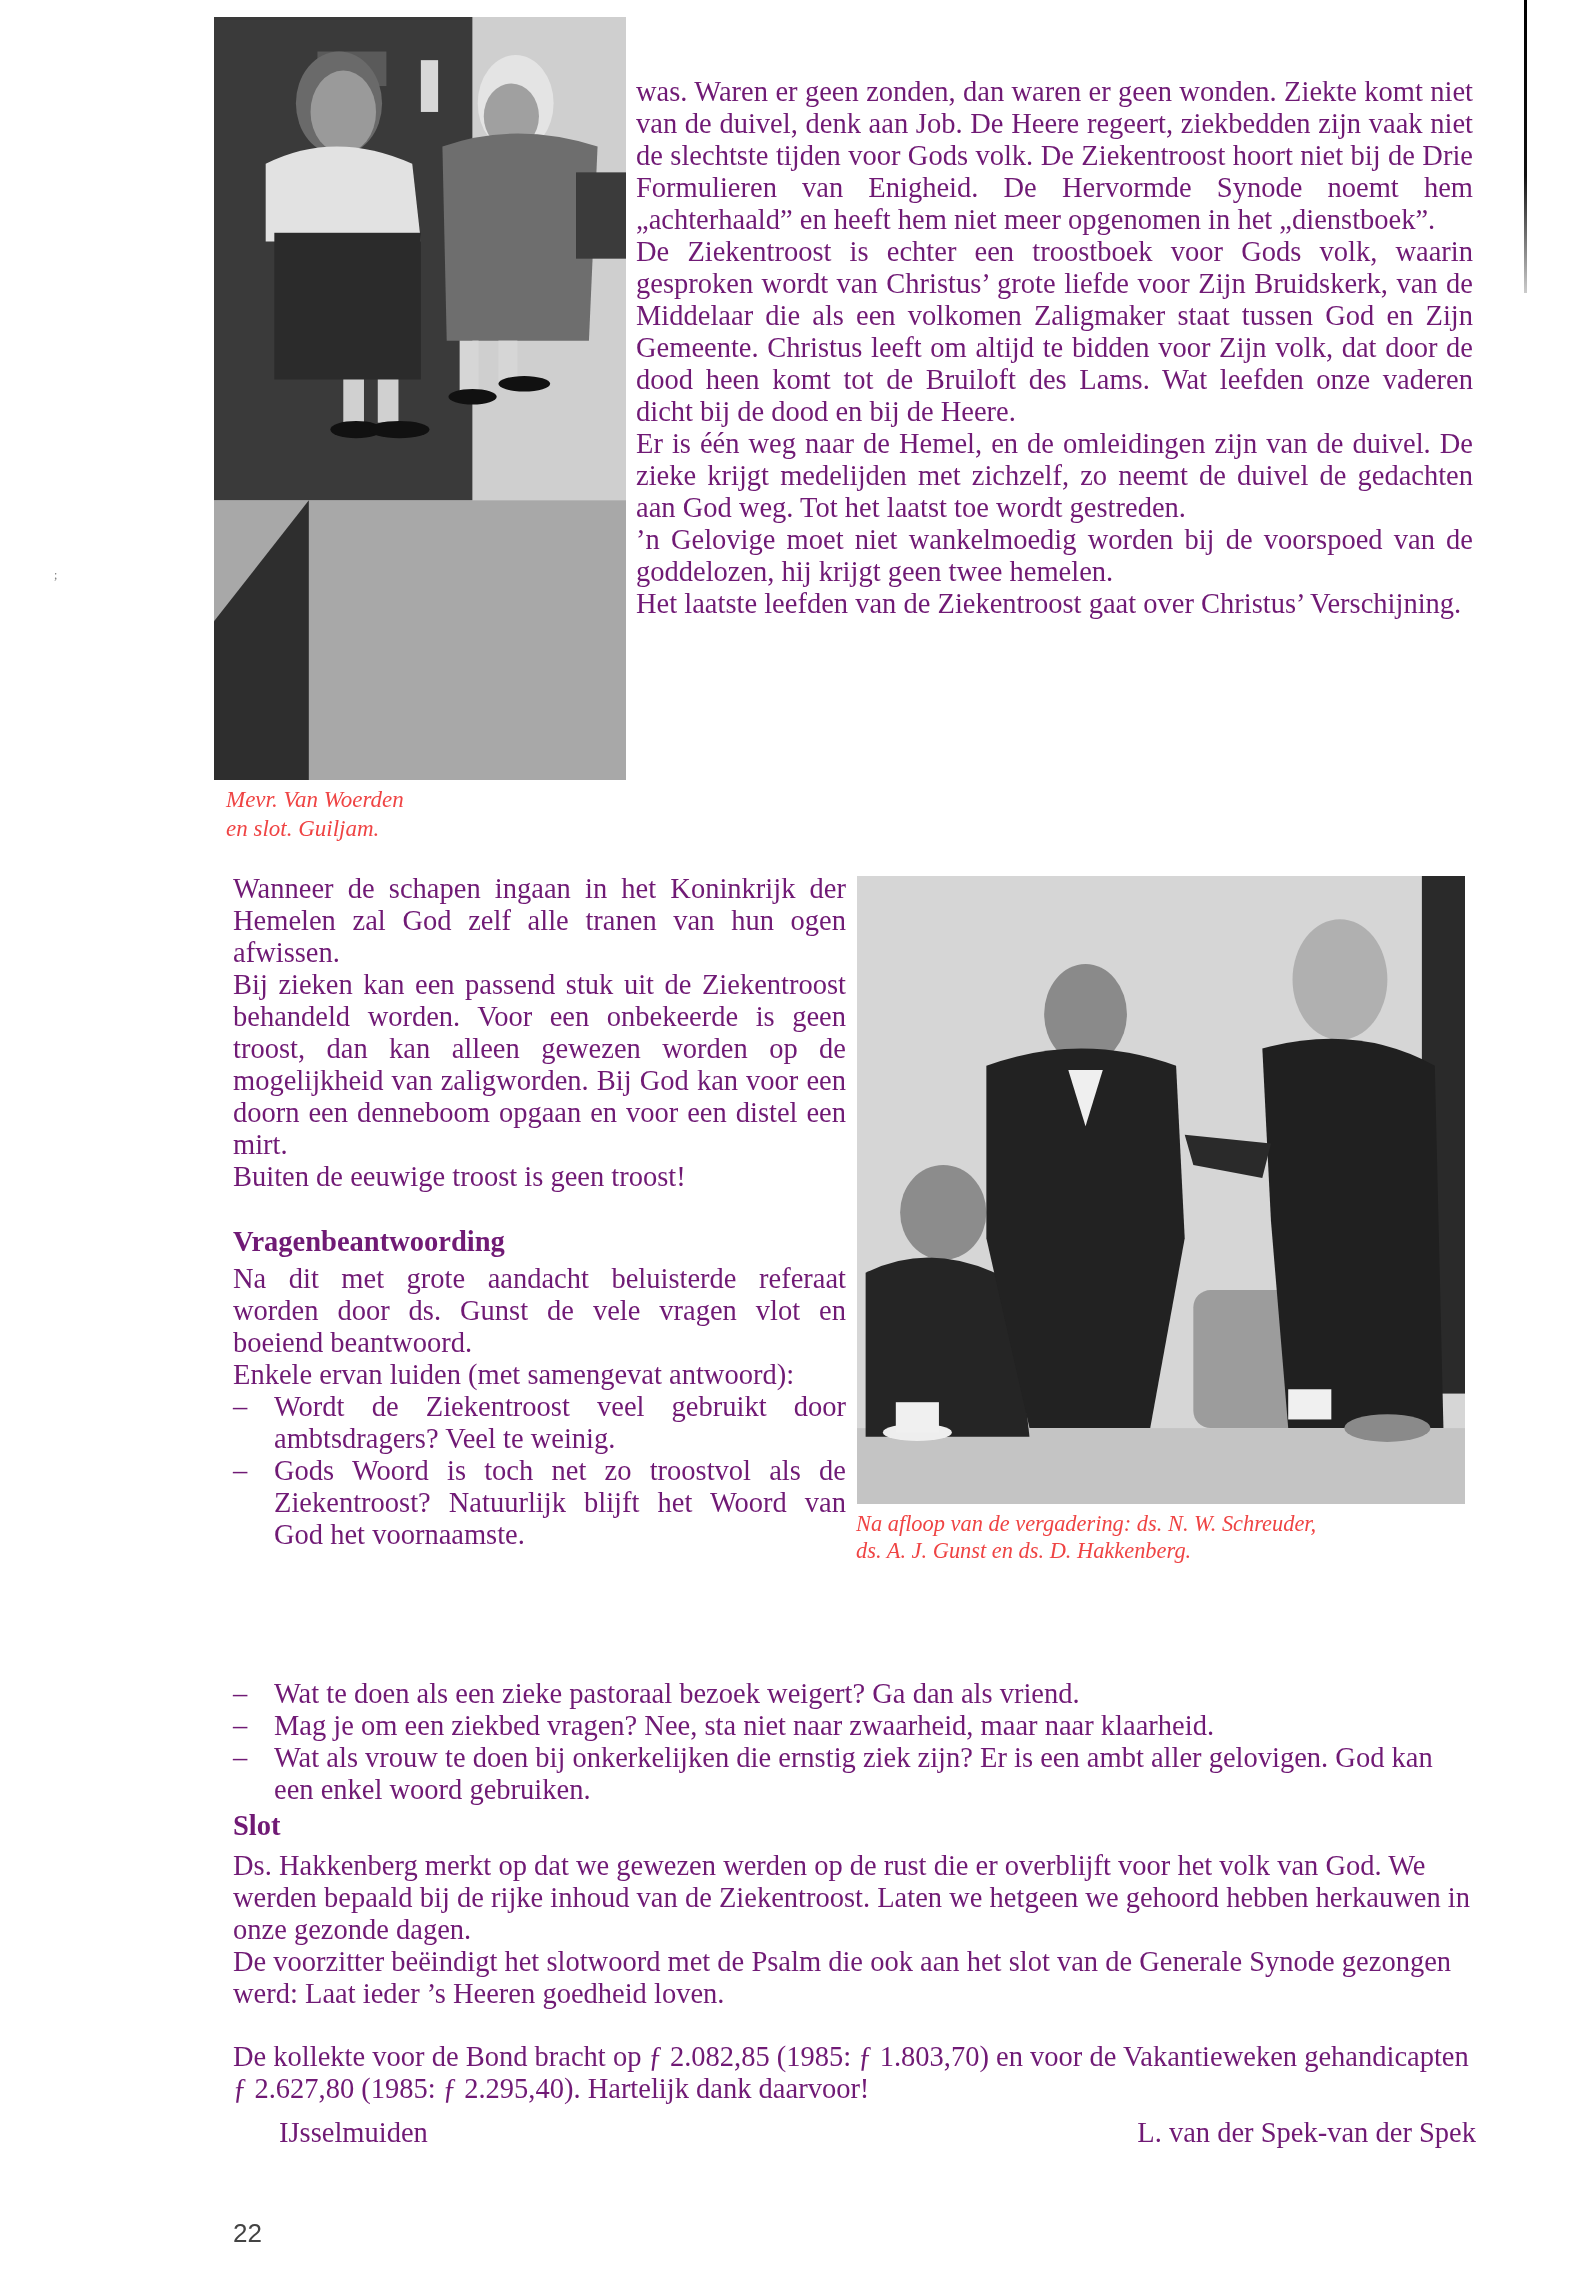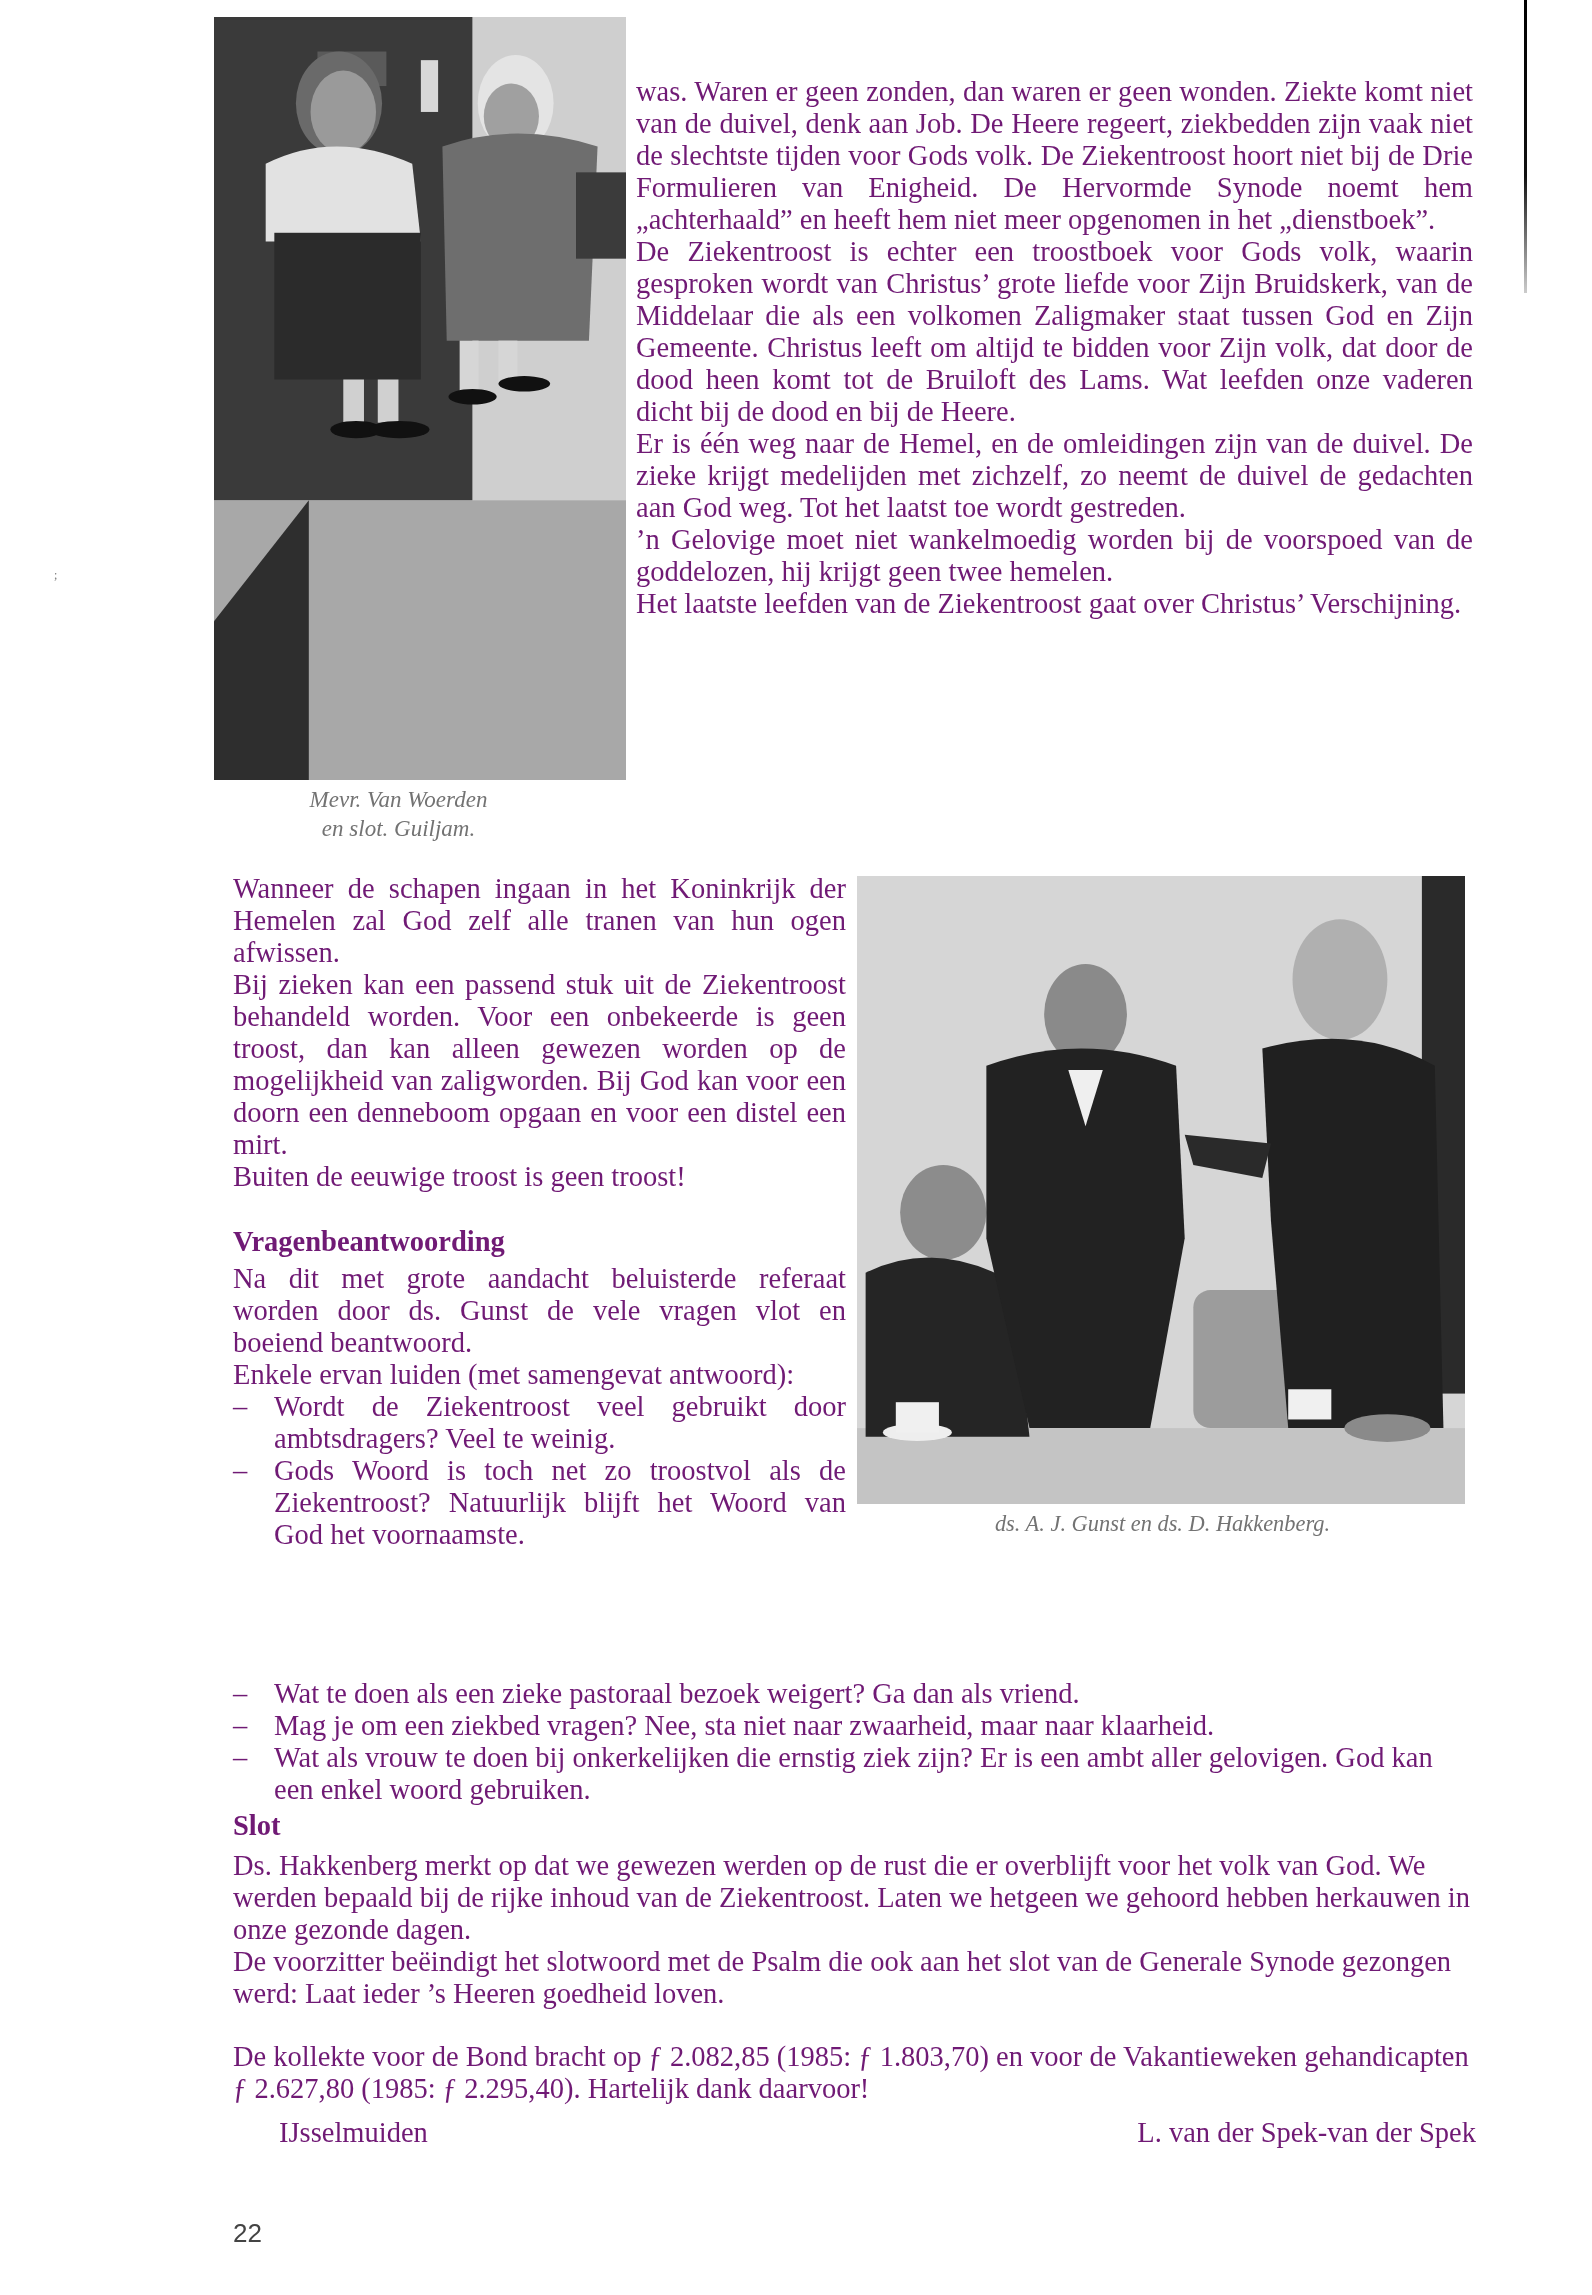--- a/index.html
+++ b/index.html
@@ -12,21 +12,21 @@
     background: linear-gradient(#000 0%, #111 60%, rgba(0,0,0,0.2) 100%);
   }
   .photo {
     position: absolute; background: #9a9a9a; overflow: hidden;
   }
   .photo svg { width: 100%; height: 100%; display: block; }
   #photo1 { left: 214px; top: 17.3px; width: 412px; height: 763px; }
   #photo2 { left: 857px; top: 876px; width: 608px; height: 628px; }
   .caption {
     position: absolute; font-style: italic; font-size: 23px; line-height: 29px;
-    text-align: center; color: #737373;
+    color: #ef4444;
   }
   #caption1 { left: 226px; top: 785px; width: 345px; }
   #caption2 { left: 856px; top: 1510px; width: 613px; font-size: 22.4px; line-height: 27px; }
   .txt { position: absolute; font-size: 28.5px; line-height: 32px; color: #701a75; }
   .txt p { margin: 0; }
   .justify p { text-align: justify; text-align-last: left; }
   #col-right { left: 636px; top: 76px; width: 837px; }
   #col-left { left: 233px; top: 873px; width: 613px; }
   #qa-wide { left: 233px; top: 1678px; width: 1243px; }
   .heading { font-weight: bold; margin: 0; }
@@ -116,20 +116,21 @@
     <path d="M470 200 Q580 170 670 220 L680 640 L500 640 L480 400 Z" fill="#202020"></path>
     <path d="M380 300 L480 310 L470 350 L390 335 Z" fill="#2a2a2a"></path>
 
     <ellipse cx="70" cy="645" rx="40" ry="10" fill="#eeeeee"></ellipse>
     <rect x="45" y="610" width="50" height="35" fill="#f0f0f0"></rect>
     <rect x="500" y="595" width="50" height="35" fill="#f0f0f0"></rect>
     <ellipse cx="615" cy="640" rx="50" ry="16" fill="#8a8a8a"></ellipse>
   </svg>
 </div>
 <div class="caption" id="caption2">
+  <div>Na afloop van de vergadering: ds. N. W. Schreuder,</div>
   <div>ds. A. J. Gunst en ds. D. Hakkenberg.</div>
 </div>
 
 <div class="txt" id="qa-wide">
   <p class="dash-item"><span class="dash">–</span><span>Wat te doen als een zieke pastoraal bezoek weigert? Ga dan als vriend.</span></p>
   <p class="dash-item"><span class="dash">–</span><span>Mag je om een ziekbed vragen? Nee, sta niet naar zwaarheid, maar naar klaarheid.</span></p>
   <p class="dash-item"><span class="dash">–</span><span>Wat als vrouw te doen bij onkerkelijken die ernstig ziek zijn? Er is een ambt aller gelovigen. God kan een enkel woord gebruiken.</span></p>
   <div style="height:3.5px"></div>
   <p class="heading">Slot</p>
   <div style="height:8.6px"></div>

